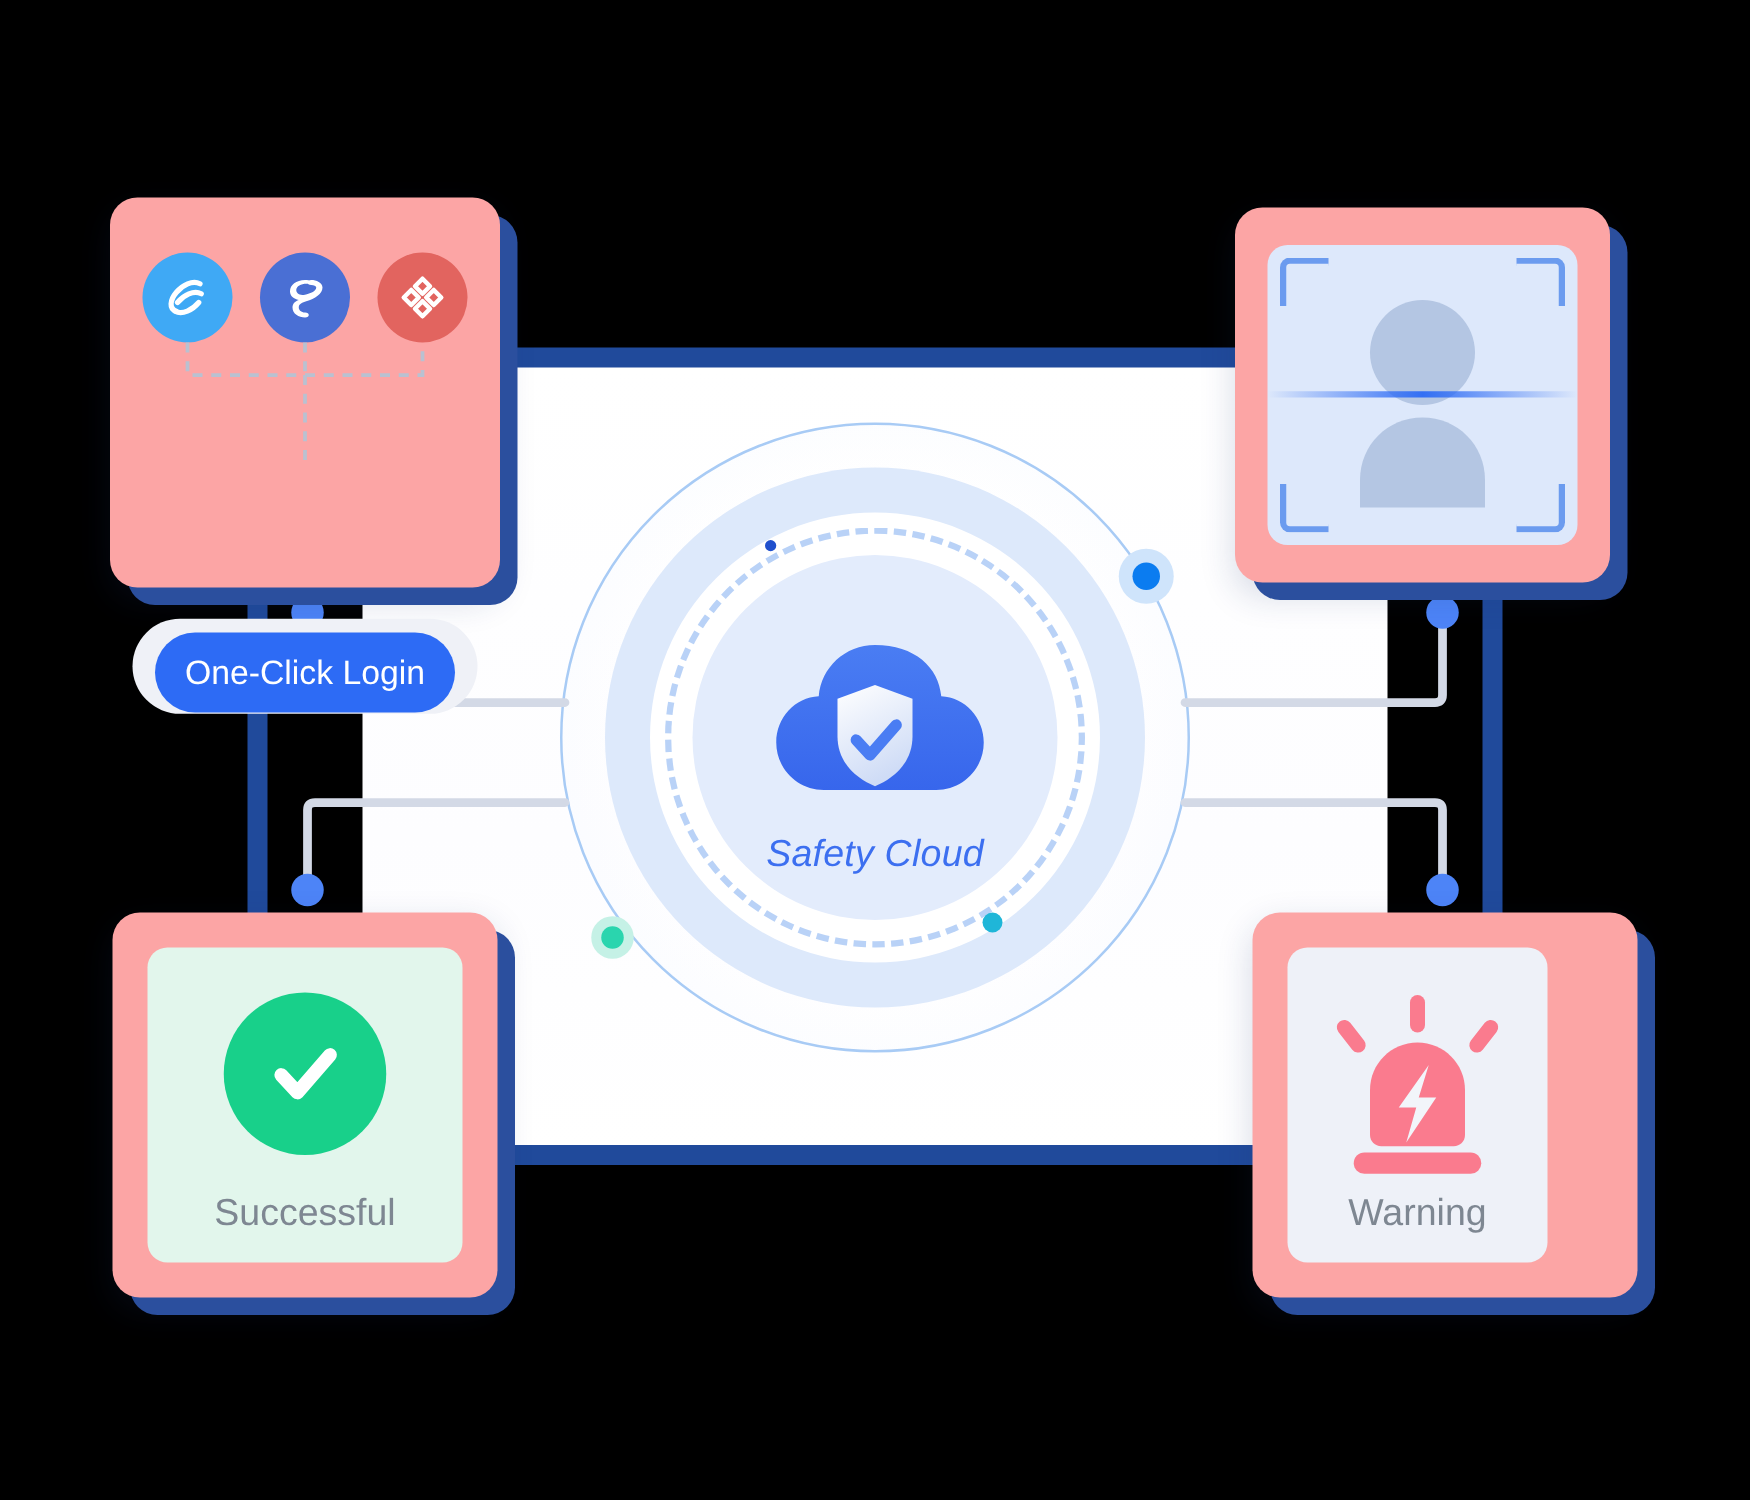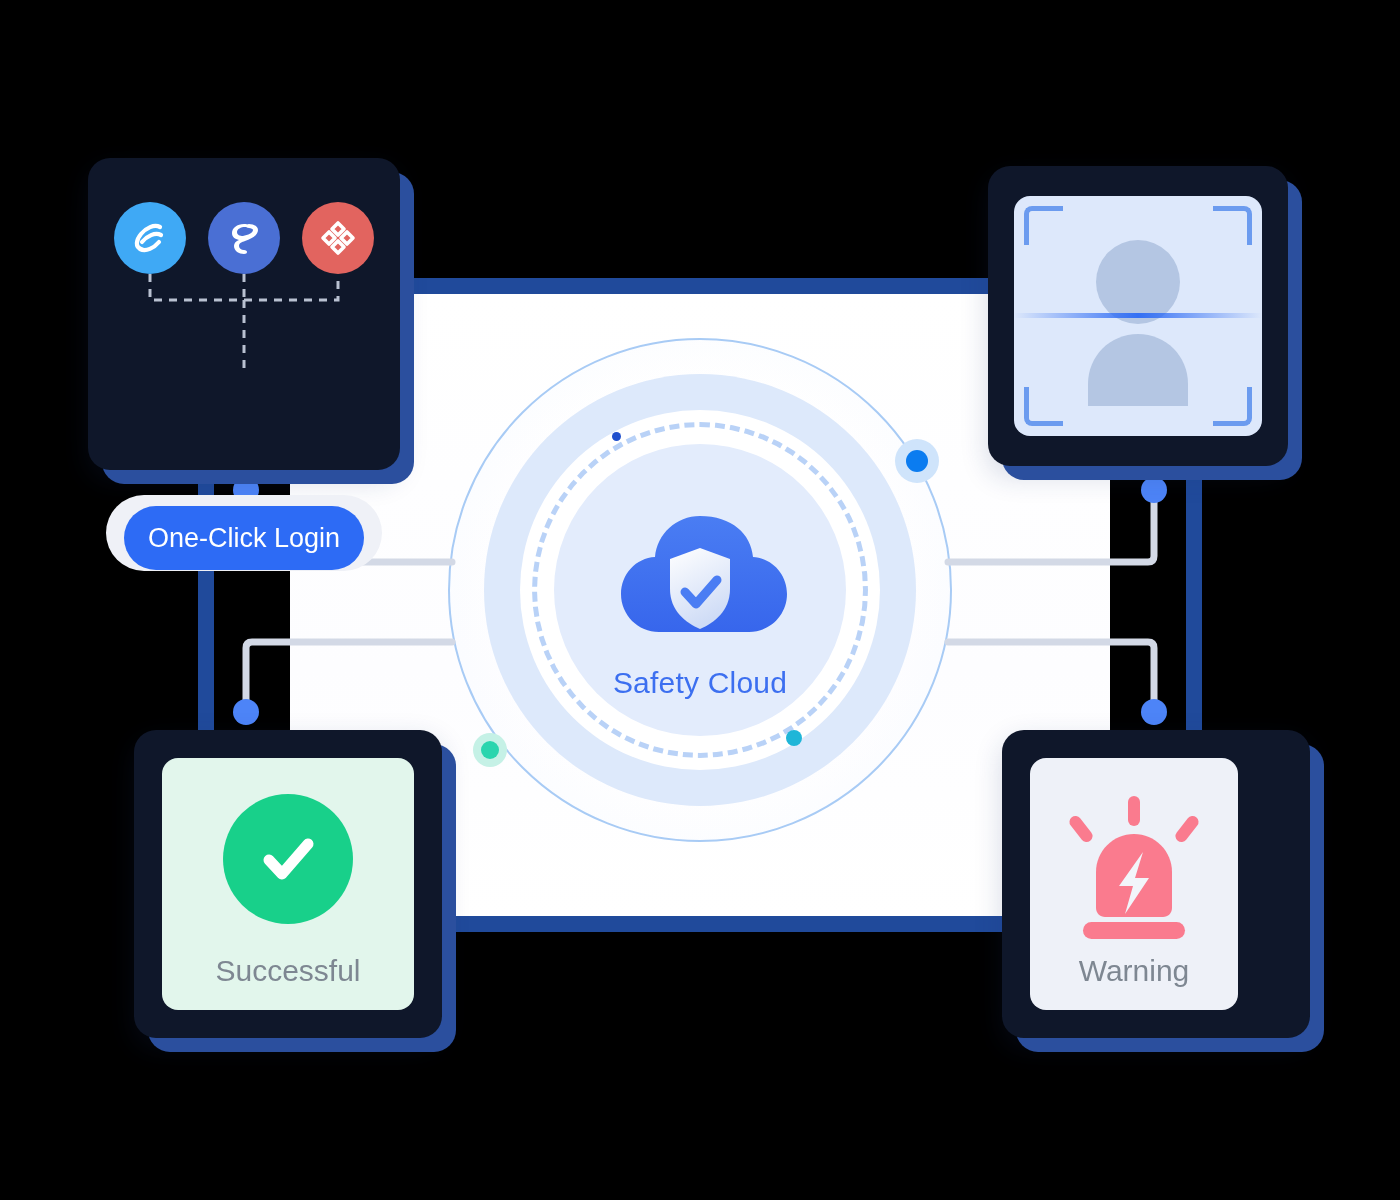--- a/index.html
+++ b/index.html
@@ -94,27 +94,28 @@
     top: 176px;
     transform: translateX(-50%);
     width: 280px;
     text-align: center;
   }
   .cloud-label {
     margin-top: 6px;
     font-size: 30px;
     color: #3c6ff0;
     letter-spacing: 0.2px;
+    font-style: italic;
   }
 
   
   .card {
     position: absolute;
     border-radius: 22px;
-    background: #0f172a;
+    background: #fca5a5;
     box-shadow: 14px 14px 0 0 #2b4f9e, 0 10px 28px rgba(28,52,110,0.18);
   }
   .card-pane {
     position: absolute;
     border-radius: 16px;
   }
 
   
   #card-login { left: 88px; top: 158px; width: 312px; height: 312px; }
   .logo-row {
@@ -156,21 +157,21 @@
   #card-face { left: 988px; top: 166px; width: 300px; height: 300px; }
   #face-pane { left: 26px; top: 30px; width: 248px; height: 240px; background: #dde8fb; }
   .bracket {
     position: absolute;
     width: 34px; height: 34px;
     border-color: #6b9bef;
     border-style: solid;
   }
 
   
-  #card-success { left: 90px; top: 730px; width: 308px; height: 308px; margin-left: 44px; }
+  #card-success { left: 90px; top: 730px; width: 308px; height: 308px; }
   #success-pane { left: 28px; top: 28px; width: 252px; height: 252px; background: #e2f6ec; }
   #card-warning { left: 1002px; top: 730px; width: 308px; height: 308px; }
   #warning-pane { left: 28px; top: 28px; width: 208px; height: 252px; background: #eef1f8; }
 
   .status-label {
     position: absolute;
     left: 0; right: 0;
     bottom: 22px;
     text-align: center;
     font-size: 30px;

